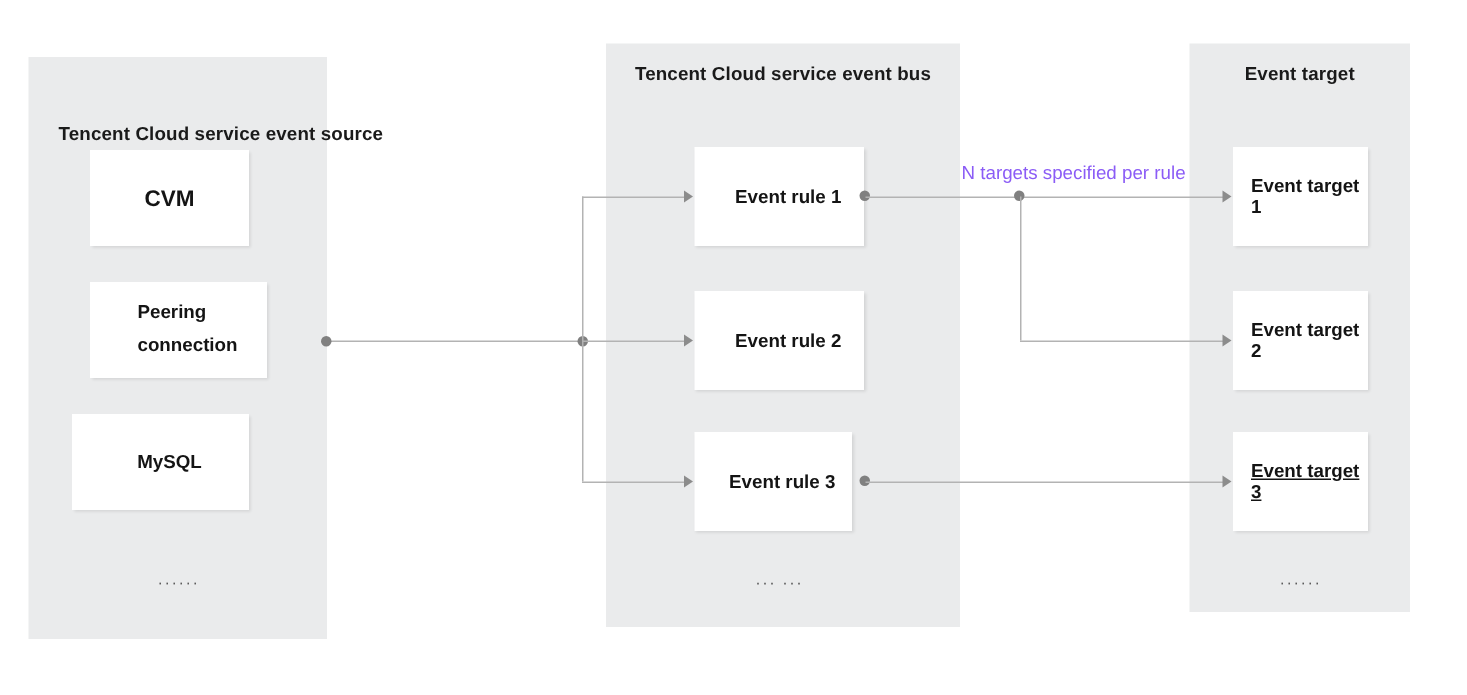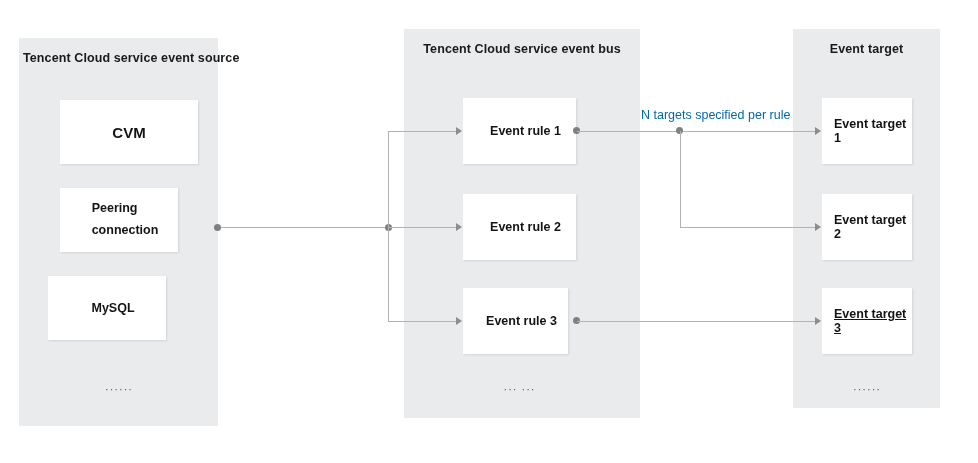--- a/index.html
+++ b/index.html
@@ -66,21 +66,21 @@
     position: absolute;
     font-size: 11px;
     letter-spacing: 1px;
     color: #5a5a5a;
     text-align: center;
     white-space: nowrap;
   }
   .edge-label {
     position: absolute;
     font-size: 12.5px;
-    color: #0369a1;
+    color: #8b5cf6;
     line-height: 1.85;
     white-space: nowrap;
   }
   .hline {
     position: absolute;
     height: 1px;
     background: #b3b3b3;
   }
   .vline {
     position: absolute;
@@ -102,24 +102,24 @@
     border-bottom: 4px solid transparent;
     border-left: 6px solid #8c8c8c;
   }
 </style>
 </head>
 <body>
 
 <div id="canvas">
 
   <div class="panel" style="left:19px; top:38px; width:199px; height:388px;">
-    <div class="panel-title left-title" style="padding-left:4px;">Tencent Cloud service event source</div>
-  </div>
-
-  <div class="node center big" style="left:60px; top:100px; width:138px; height:64px;">
+    <div class="panel-title left-title" style="padding-left:20px;margin-top:31px;">Tencent Cloud service event source</div>
+  </div>
+
+  <div class="node center big" style="left:60px; top:100px; width:106px; height:64px;">
     <span>CVM</span>
   </div>
 
   <div class="node left" style="left:60px; top:188px; width:118px; height:64px;">
     <span class="lines">
       <span>Peering</span><br>
       <span>connection</span>
     </span>
   </div>
 

